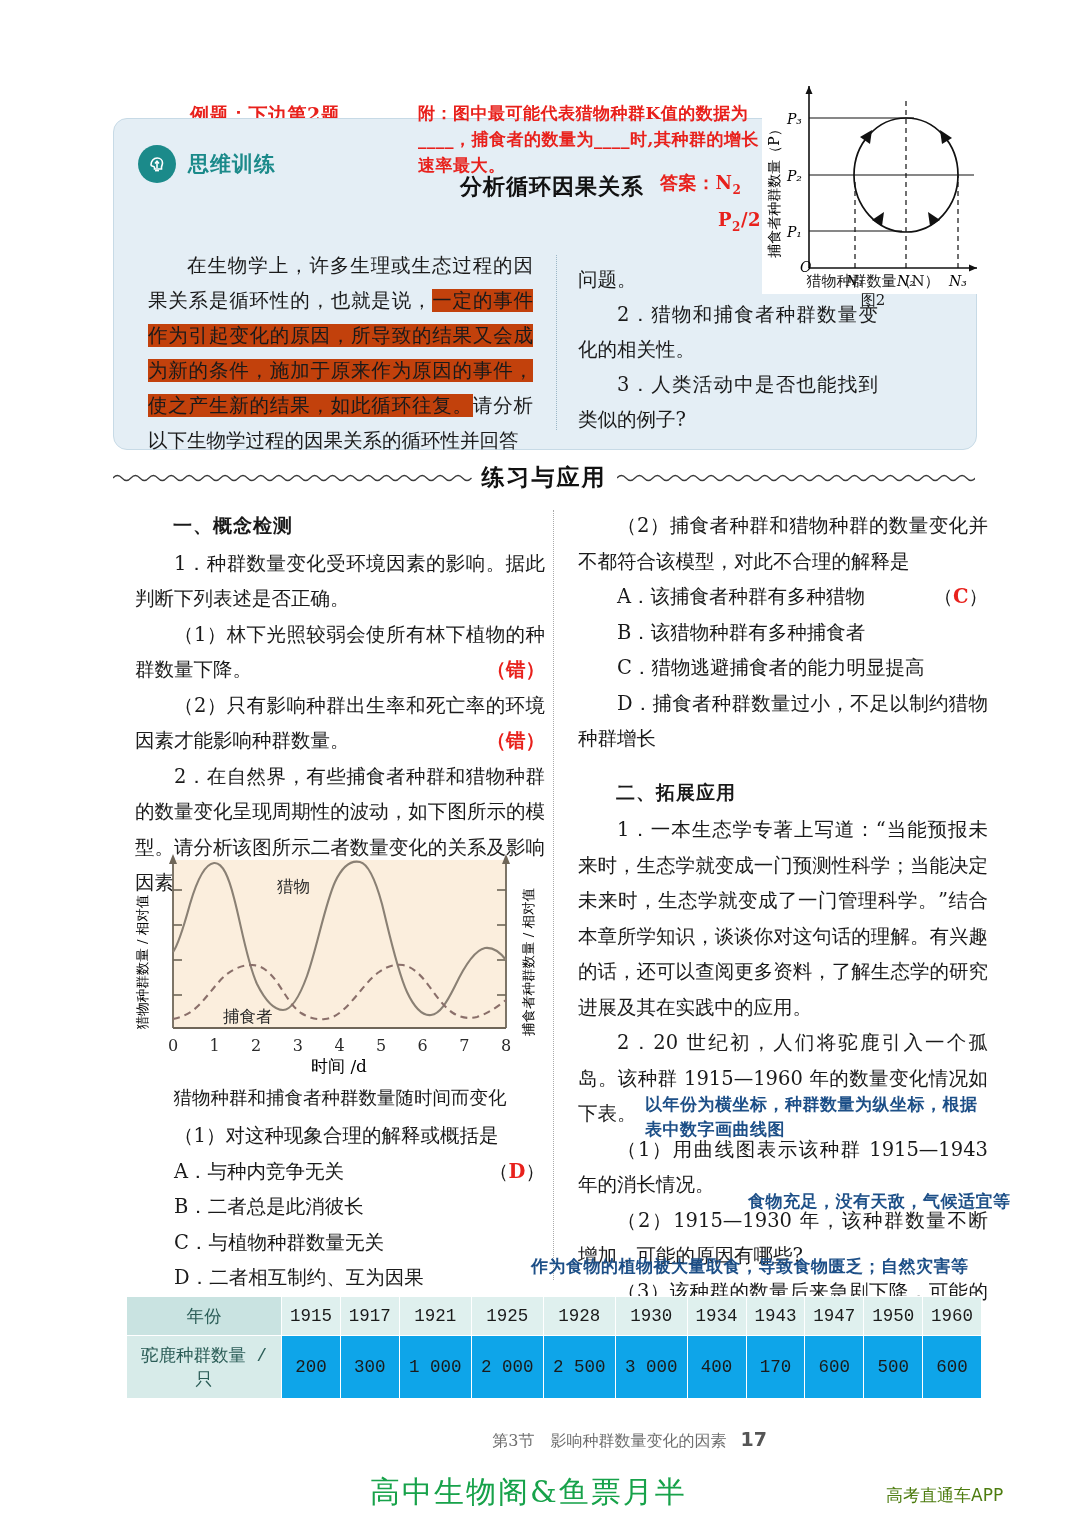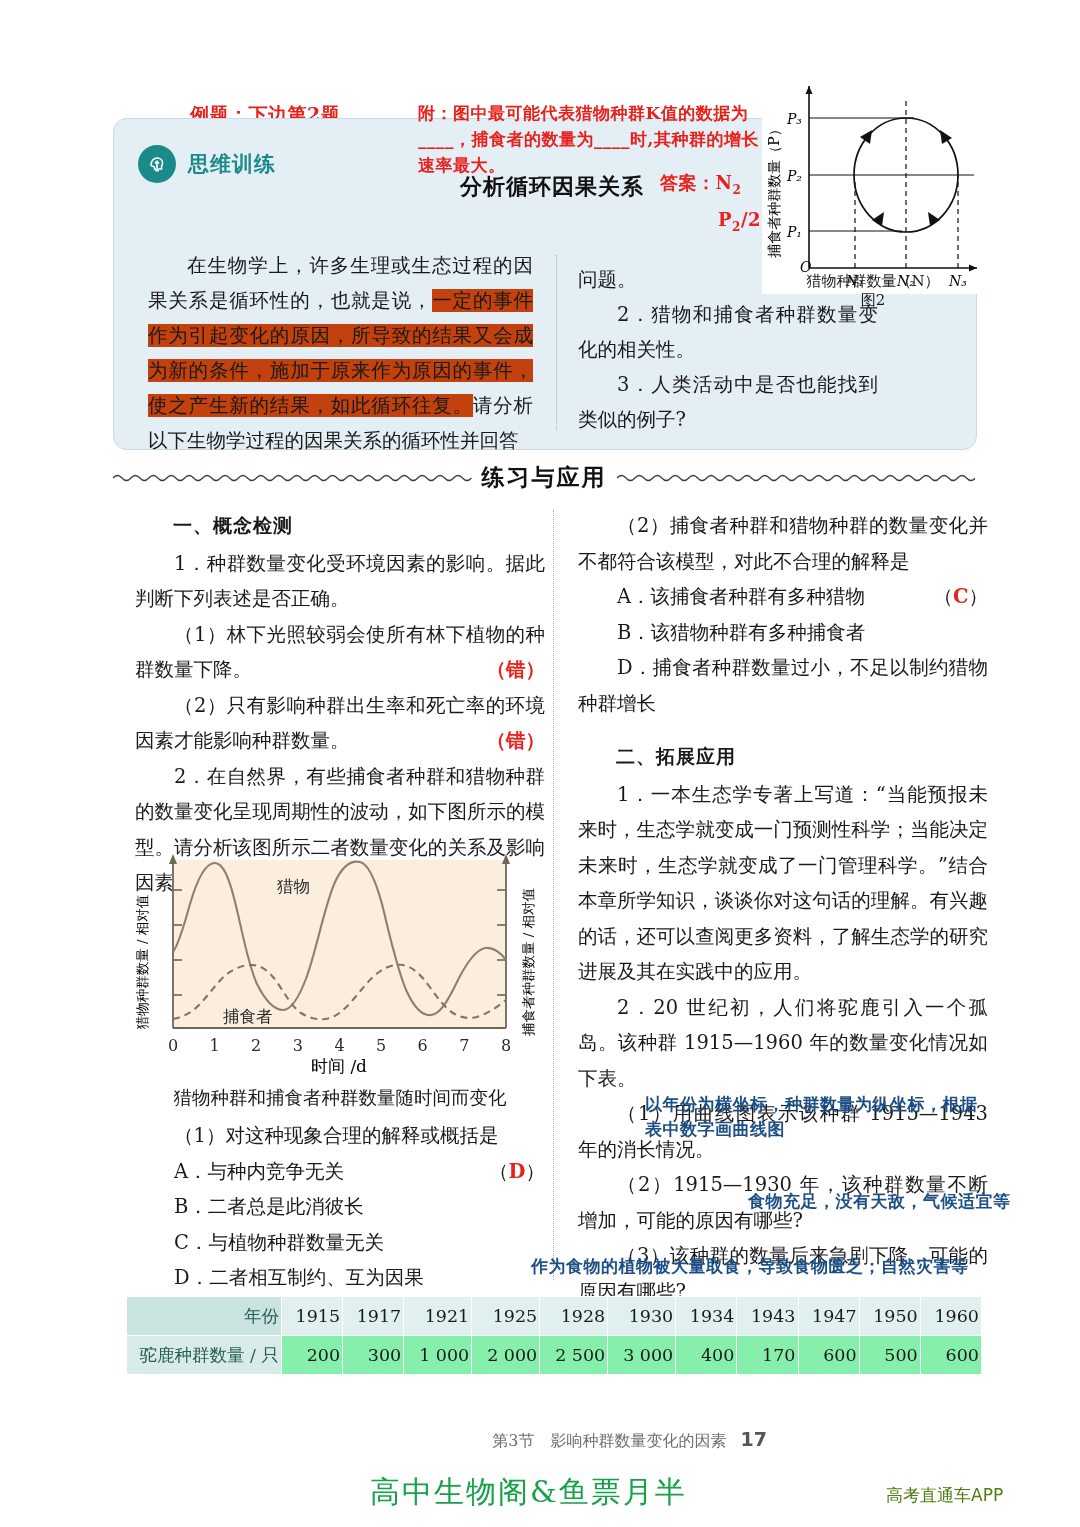--- a/index.html
+++ b/index.html
@@ -60,24 +60,24 @@
   .rt{float:right;}
 
   
   #chart-wrap{left:135px;top:852px;width:410px;height:222px;}
   #chart-cap{left:135px;top:1085px;width:410px;text-align:center;font-size:18.5px;}
 
   
   #moose-table{position:absolute;left:126px;top:1296px;width:856px;
                border-collapse:collapse;font-size:17.5px;
                font-family:"DejaVu Serif","Liberation Serif",serif;}
-  #moose-table td{border:1.5px solid #ffffff;text-align:right;padding:7px 2px;
-                  background:#dff0ee;}
+  #moose-table td{border:1.5px solid #ffffff;text-align:center;padding:7px 2px;
+                  background:#dff0ee;font-family:Liberation Mono, monospace;}
   #moose-table td.hdr-cell{background:#c9e3e1;width:150px;color:#2b5d57;}
-  #moose-table tr.row2 td{background:#86efac;}
+  #moose-table tr.row2 td{background:#0ea5e9;}
   #moose-table tr.row2 td.hdr-cell{background:#d7ebe9;}
 
   
   #footer{left:0;top:1428px;width:871px;text-align:right;padding-right:104px;
           box-sizing:border-box;font-size:16px;color:#6e6e6e;}
   #footer .pg{font-family:"DejaVu Sans","Liberation Sans",sans-serif;
               font-weight:bold;font-size:19px;color:#555;margin-left:14px;}
   #wm-left{left:370px;top:1472px;font-size:30px;color:#17a24a;
            font-family:"DejaVu Serif","Liberation Serif",serif;letter-spacing:2px;}
   #wm-right{left:886px;top:1484px;font-size:17px;color:#4d7c0f;
@@ -271,20 +271,21 @@
 
 <div class="body-col" id="col-right">
   <span class="q">
     <span>（2）捕食者种群和猎物种群的数量变化并不都符合该模型，对此不合理的解释是</span>
     <span style="float:right;">
       <span>（</span><span class="ans">C</span><span>）</span>
     </span>
   </span>
   <span class="opt">A．该捕食者种群有多种猎物</span>
   <span class="opt">B．该猎物种群有多种捕食者</span>
+  <span class="opt">C．猎物逃避捕食者的能力明显提高</span>
   <span class="opt">D．捕食者种群数量过小，不足以制约猎物种群增长</span>
   <span style="display:block;height:18px;"></span>
   <span class="h-sub">二、拓展应用</span>
   <span class="q">1．一本生态学专著上写道：“当能预报未来时，生态学就变成一门预测性科学；当能决定未来时，生态学就变成了一门管理科学。”结合本章所学知识，谈谈你对这句话的理解。有兴趣的话，还可以查阅更多资料，了解生态学的研究进展及其在实践中的应用。</span>
   <span class="q">2．20 世纪初，人们将驼鹿引入一个孤岛。该种群 1915—1960 年的数量变化情况如下表。</span>
   <span class="q">（1）用曲线图表示该种群 1915—1943 年的消长情况。</span>
   <span class="q">（2）1915—1930 年，该种群数量不断增加，可能的原因有哪些?</span>
   <span class="q">（3）该种群的数量后来急剧下降，可能的原因有哪些?</span>
 </div>
 

